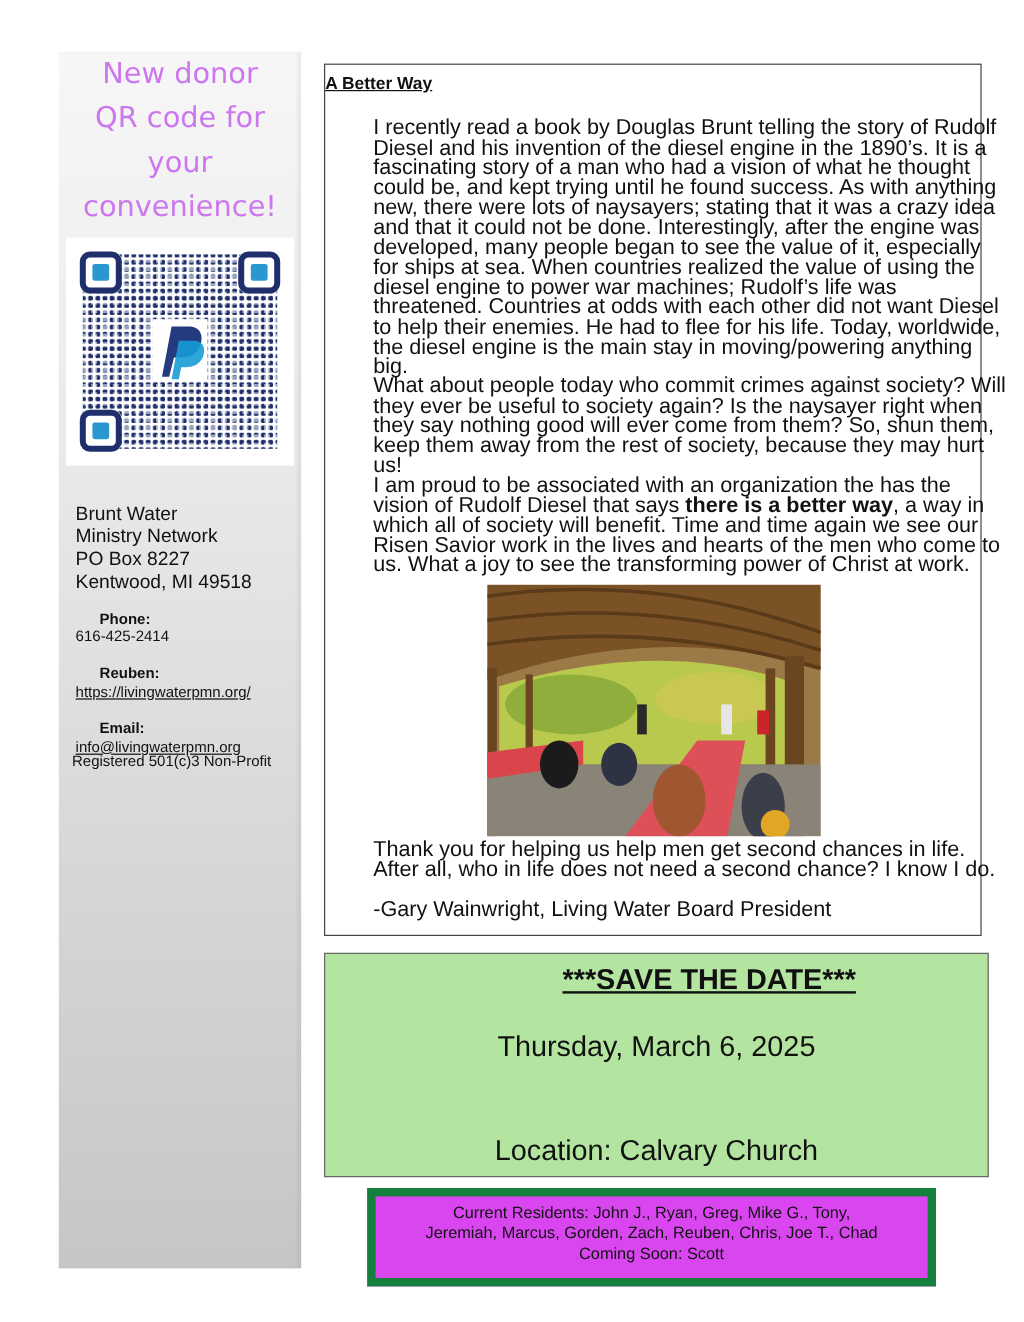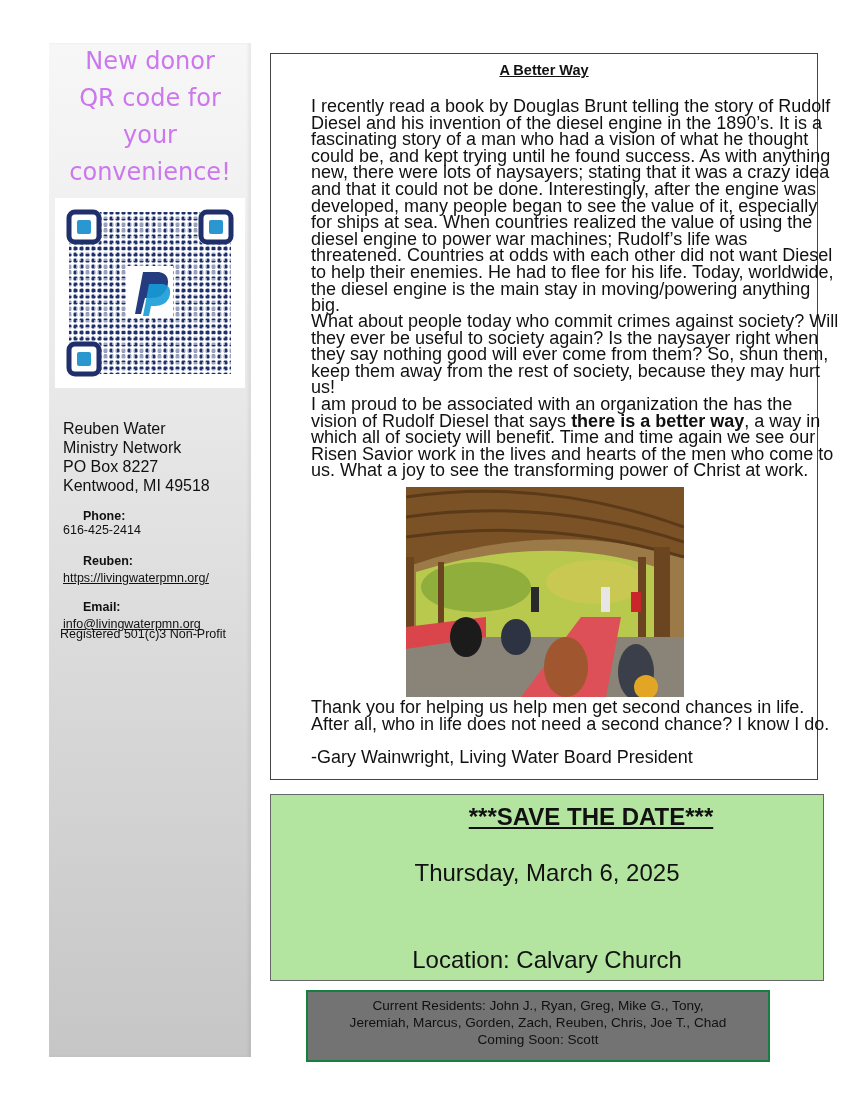--- a/index.html
+++ b/index.html
@@ -13,30 +13,30 @@
   .qr { position:absolute; left:6px; top:155px; width:190px; height:190px; background:#fff; }
   .qr svg { display:block; }
   .addr { position:absolute; left:14px; top:376px; font-size:16px; line-height:19px; color:#111; }
   .info-label { font-weight:bold; font-size:12.5px;padding-left:20px; }
   .info-val { font-size:12.5px; }
   .info-link { font-size:12.5px; text-decoration:underline; color:#111; }
   .sec { position:absolute; left:14px; }
   .reg { position:absolute; left:11px; top:584px; font-size:12.5px; }
 
   .article { position:absolute; left:270px; top:53px; width:546px; height:725px; border:1.5px solid #444; background:#fff; }
-  .article-title { position:absolute; top:8px; left:0; width:100%; text-align:center; font-weight:bold; font-size:14.5px; text-decoration:underline; }
+  .article-title { position:absolute; top:8px; left:0; width:100%; text-align:left; font-weight:bold; font-size:14.5px; text-decoration:underline; }
   .para { position:absolute; left:8px; width:530px; text-align:left; font-size:18px; line-height:16.6px;margin-left:32px; }
   .photo { position:absolute; left:135px; top:433px; width:278px; height:210px; overflow:hidden; }
 
   .save { position:absolute; left:270px; top:794px; width:552px; height:185px; background:#b3e5a1; border:1.5px solid #666; }
   .save-title { position:absolute; top:8px; width:100%; text-align:center; font-weight:bold; font-size:24px; text-decoration:underline;margin-left:44px; }
   .save-body { position:absolute; top:64px; width:100%; text-align:center; font-size:24px; line-height:28px; }
   .save-loc { position:absolute; top:151px; width:100%; text-align:center; font-size:24px; }
 
-  .residents { position:absolute; left:306px; top:990px; width:460px; height:68px; border:2px solid #15803d; background:#737373; }
+  .residents { position:absolute; left:306px; top:990px; width:460px; height:68px; border:7px solid #15803d; background:#d946ef; }
   .residents-text { position:absolute; top:5px; width:100%; text-align:center; font-size:13.6px; line-height:17px; }
 </style>
 </head>
 <body>
 
 <div class="sidebar">
   <div class="promo">
     <div>New donor</div>
     <div>QR code for</div>
     <div>your</div>
@@ -72,21 +72,21 @@
         <rect x="22" y="154" width="14" height="14" rx="2" fill="#2b97d0"></rect>
       </g>
 
       <rect x="72" y="68" width="46" height="52" fill="#fff"></rect>
       <path d="M80 116 L88 74 L104 74 Q116 76 112 90 Q108 100 96 100 L90 100 L86 116 Z" fill="#253b80"></path>
       <path d="M88 118 L94 86 L108 86 Q118 88 114 100 Q110 108 100 108 L96 108 L94 118 Z" fill="#179bd7" opacity="0.9"></path>
     </svg>
   </div>
 
   <div class="addr">
-    <div>Reuben Water</div>
+    <div>Brunt Water</div>
     <div>Ministry Network</div>
     <div>PO Box 8227</div>
     <div>Kentwood, MI 49518</div>
   </div>
 
   <div class="sec" style="top:466px;">
     <div class="info-label">Phone:</div>
     <div class="info-val">616-425-2414</div>
   </div>
   <div class="sec" style="top:511px;">

